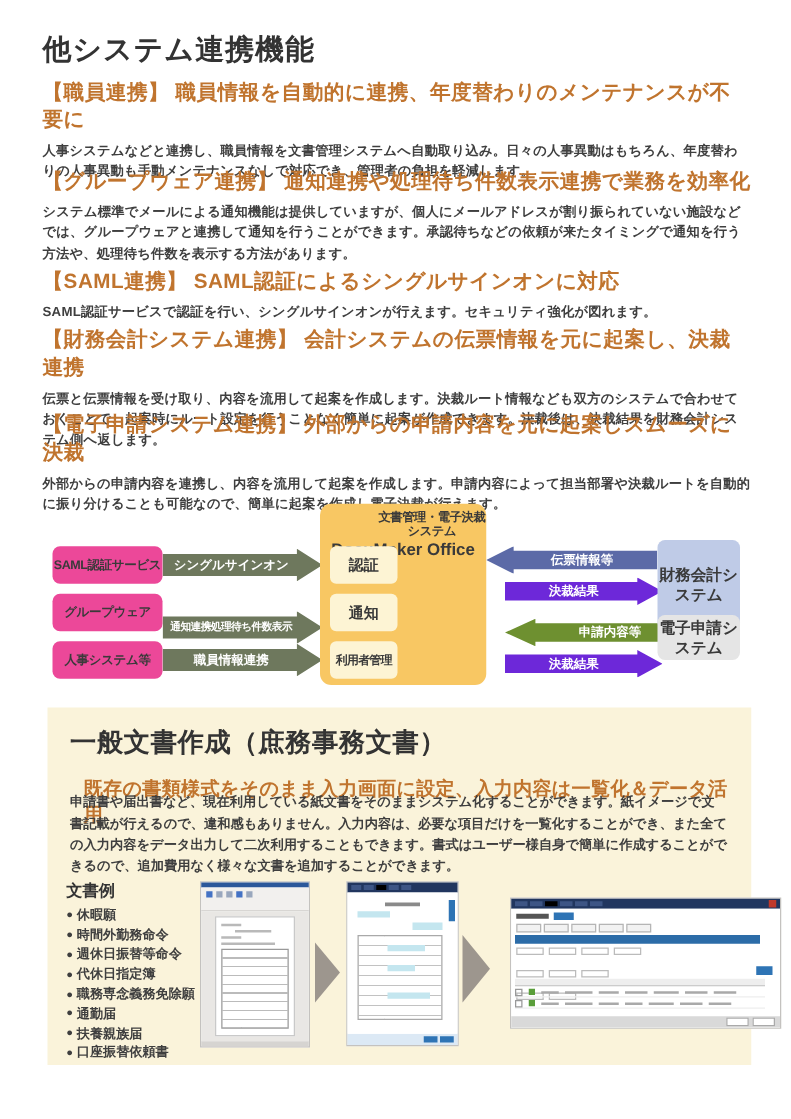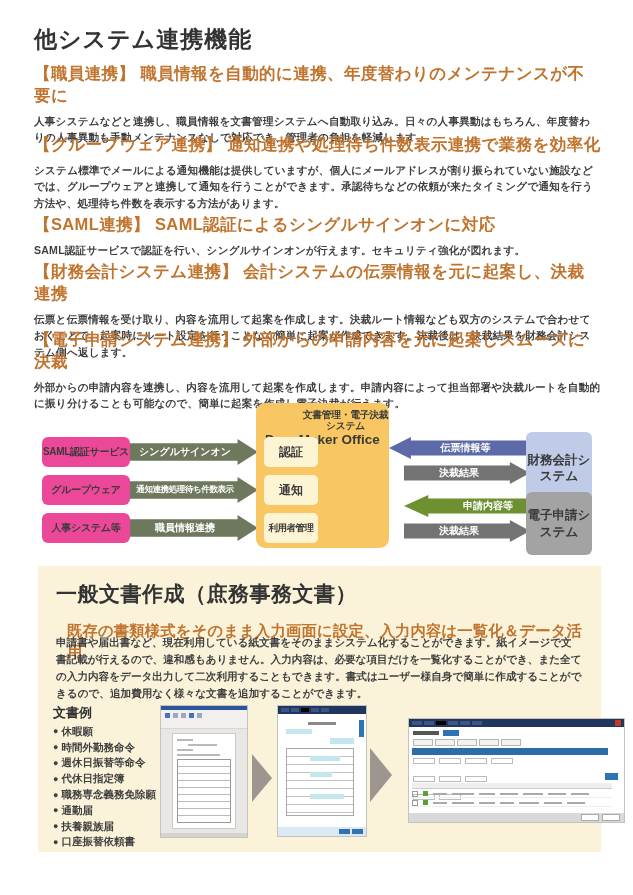--- a/index.html
+++ b/index.html
@@ -12,36 +12,36 @@
   .feature{left:34px;width:567px;}
   .feature h2{margin:0;font-size:16.5px;font-weight:bold;color:#c0742e;letter-spacing:.4px;}
   .feature p{margin:6px 0 0;font-size:10.6px;line-height:1.55;font-weight:600;letter-spacing:.2px;color:#3f3f3f;}
 
   
   .diagram{left:0;top:400px;width:633px;height:158px;}
   .dbox{position:absolute;display:flex;align-items:center;justify-content:center;text-align:center;font-weight:bold;}
   .sys-left{left:42px;width:88px;height:30px;background:#ec4899;border-radius:6px;font-size:10px;color:#3a3a3a;letter-spacing:-.3px;}
   .olive{left:130px;width:128px;height:26px;background:#6e785d;color:#fff;font-size:10px;
          clip-path:polygon(0 16%,84% 16%,84% 0,100% 50%,84% 100%,84% 84%,0 84%);padding-right:18px;box-sizing:border-box;}
-  .olive.small{font-size:8.5px;letter-spacing:-.4px;}
+  .olive.small{font-size:8.5px;letter-spacing:-.4px;margin-top:12px;}
   .center-box{position:absolute;left:256px;top:3px;width:133px;height:145px;background:#f8c763;border-radius:9px;}
   .ct{position:absolute;left:0;top:6px;width:100%;text-align:center;font-weight:bold;color:#3a3a3a;line-height:1.15;}
   .ct .l1{font-size:9.8px;letter-spacing:-.3px;padding-left:46px;}
   .ct .l2{font-size:13.5px;}
   .module{background:#fdf4d4;border-radius:5px;font-size:12px;color:#3a3a3a;}
   .module.tight{font-size:9.5px;letter-spacing:-.5px;}
   .arr{color:#fff;font-size:10px;box-sizing:border-box;}
   .arr-r{clip-path:polygon(0 16%,84% 16%,84% 0,100% 50%,84% 100%,84% 84%,0 84%);padding-right:16px;}
   .arr-l{clip-path:polygon(100% 16%,16% 16%,16% 0,0 50%,16% 100%,16% 84%,100% 84%);padding-left:16px;}
   .c-blue{background:#5c6aa7;}
-  .c-orange{background:#737373;}
+  .c-orange{background:#6d28d9;}
   .c-green{background:#6e9030;}
   .sys-right{left:526px;width:66px;font-size:12.5px;color:#3a3a3a;border-radius:6px;line-height:1.3;}
   .sr-finance{top:32px;height:72px;background:#bfcbe7;}
-  .sr-eapp{top:92px;height:63px;background:#a3a3a3;}
+  .sr-eapp{top:92px;height:36px;background:#e5e5e5;}
 
   
   .cream{left:38px;top:566px;width:563px;height:286px;background:#faf3da;}
   .gd-title{left:18px;top:14px;margin:0;font-size:21px;font-weight:bold;color:#333;letter-spacing:.5px;}
   .gd-sub{left:18px;top:44px;margin:11px;font-size:15.3px;font-weight:bold;color:#c0742e;letter-spacing:.2px;}
   .gd-body{left:18px;top:68px;width:526px;margin:0;font-size:10.6px;line-height:1.62;font-weight:600;color:#3f3f3f;}
   .gd-exlabel{left:15px;top:138px;margin:0;font-size:13px;font-weight:bold;color:#333;}
   .gd-list{left:15px;top:158px;margin:0;padding:0;list-style:none;}
   .gd-list li{display:flex;align-items:center;gap:3px;height:15.8px;font-size:10.5px;font-weight:600;color:#3f3f3f;}
   .gd-list .blt{font-size:9px;line-height:1;}

